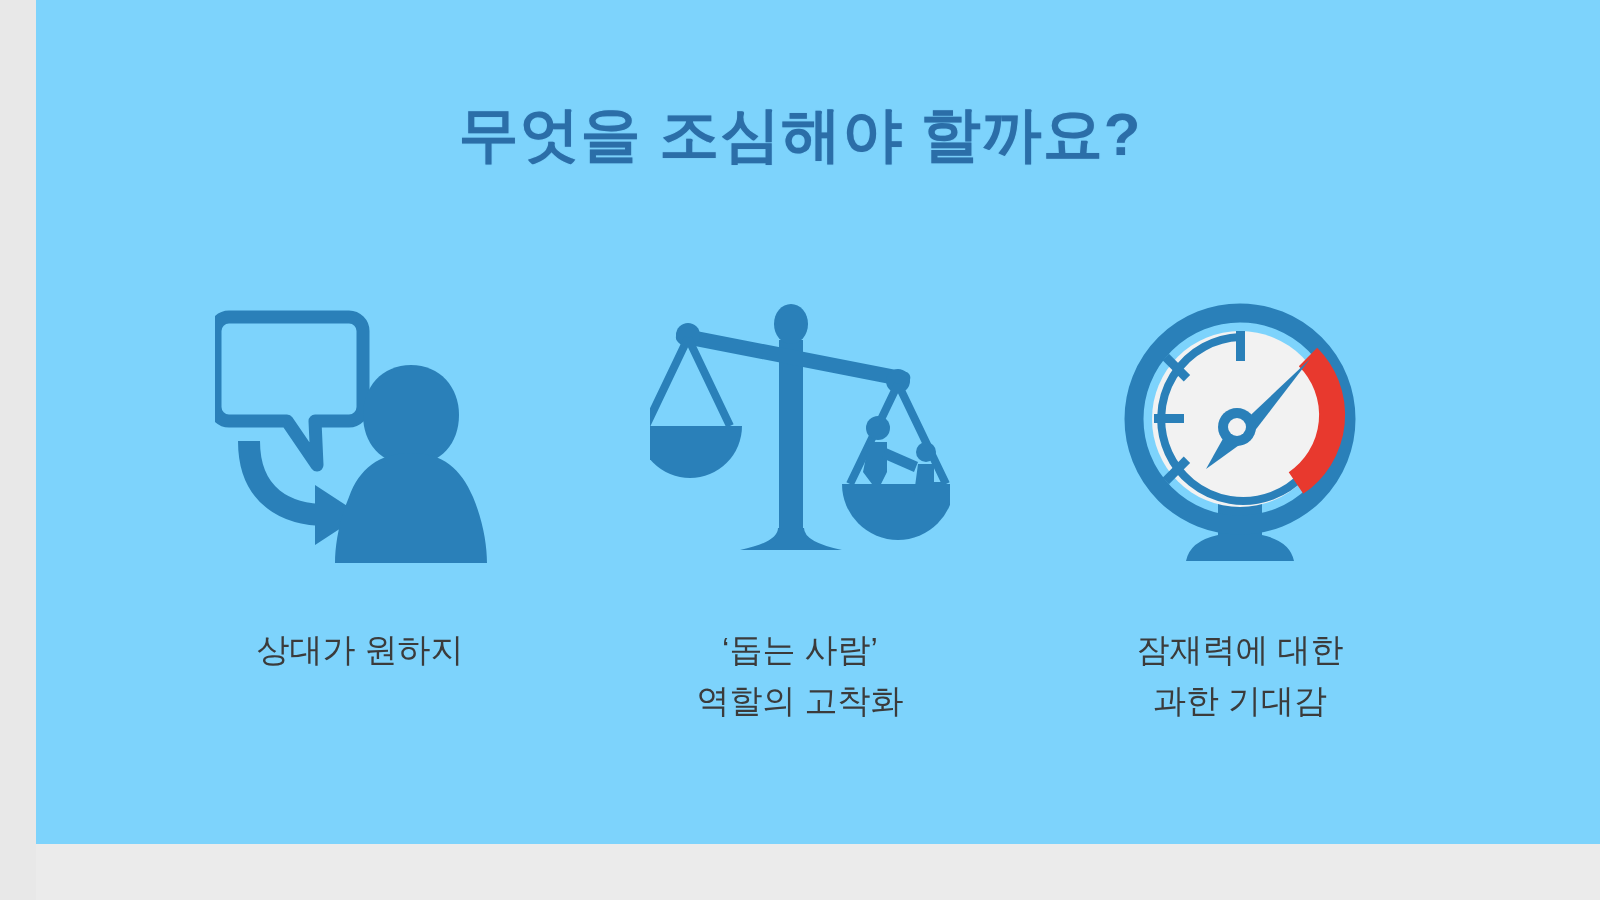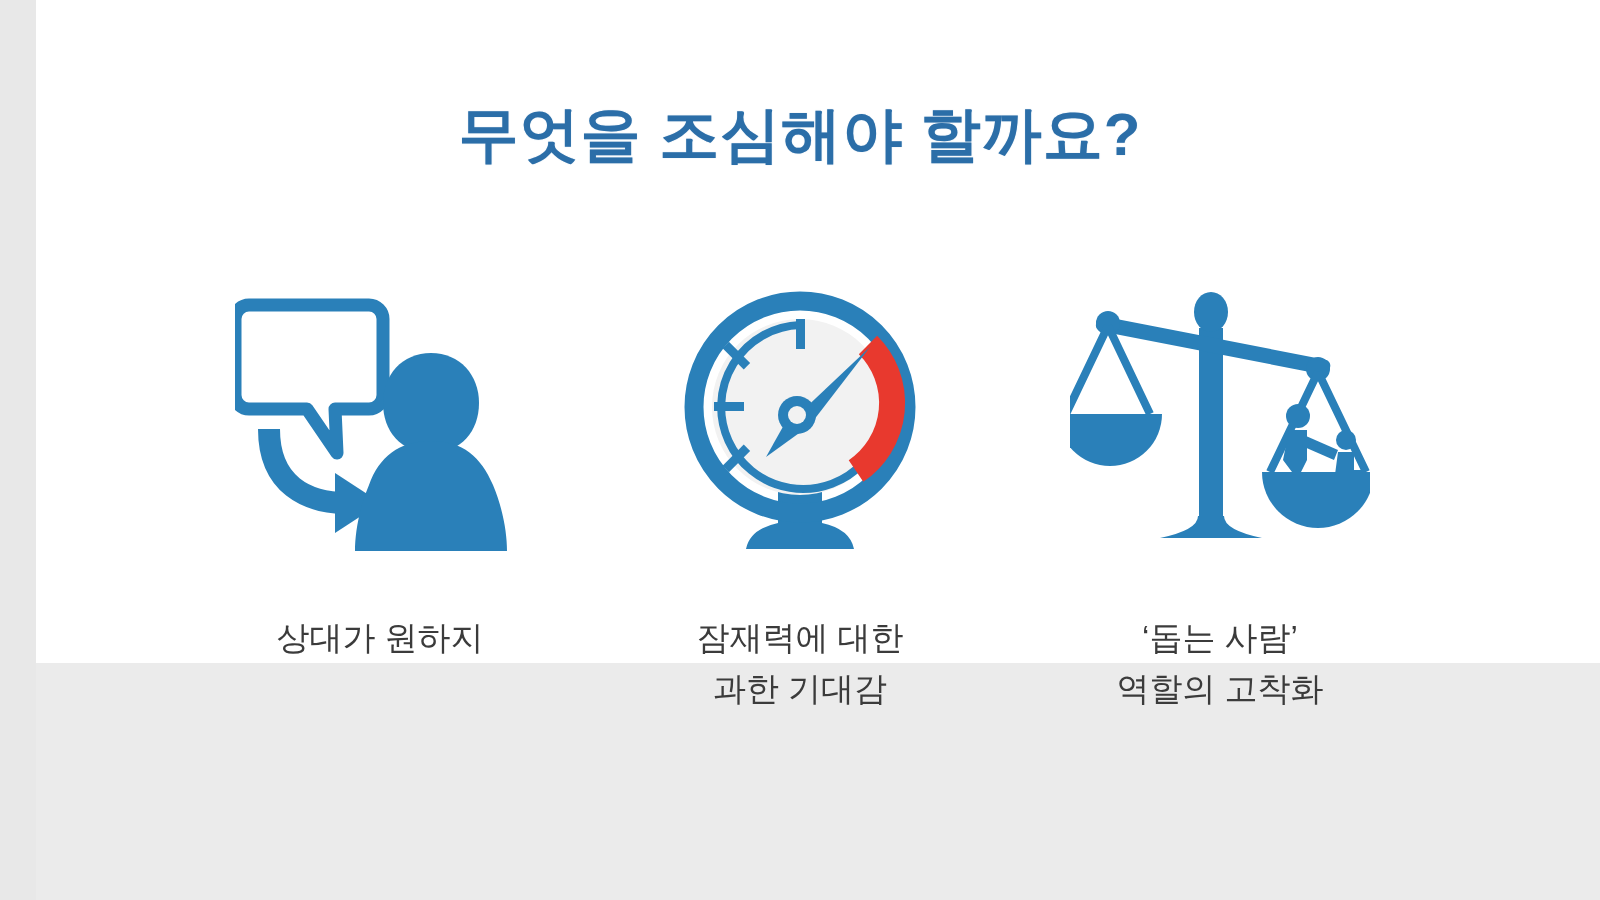--- a/index.html
+++ b/index.html
@@ -10,22 +10,22 @@
   body {
     width: 1600px;
     height: 900px;
     overflow: hidden;
     background: #ebebeb;
     font-family: "Liberation Sans", "DejaVu Sans", sans-serif;
   }
   #slide {
     position: relative;
     width: 1600px;
-    height: 663px;
-    background: #ffffff;
+    height: 844px;
+    background: #7dd3fc;
   }
   
   .edge-seam-left {
     position: absolute;
     left: 0;
     top: 0;
     width: 36px;
     height: 900px;
     background: #e8e8e8;
   }
@@ -38,27 +38,27 @@
     font-size: 60px;
     font-weight: bold;
     letter-spacing: 1px;
     color: #2b6ea8;
     text-shadow: 0 0 1px rgba(43,110,168,0.35);
     white-space: nowrap;
   }
   .cards {
     position: absolute;
     left: 150px;
-    top: 274px;
+    top: 286px;
     width: 1300px;
     height: 460px;
     display: flex;
     flex-direction: row;
     align-items: flex-start;
-    justify-content: center;
+    justify-content: space-between;
   }
   .card {
     width: 420px;
     display: flex;
     flex-direction: column;
     align-items: center;
   }
   .icon-wrap {
     height: 300px;
     display: flex;
@@ -103,51 +103,20 @@
           <path d="M196 152 C228 152 246 168 258 196 C268 220 272 244 272 262 h-152 c0 -18 4 -42 14 -66 C144 168 164 152 196 152 Z" fill="#2a80b9"></path>
         </svg>
       </div>
       <div class="caption">
         <span class="line">상대가 원하지</span>
       </div>
     </div>
 
     <div class="card">
       <div class="icon-wrap">
-        <svg width="260" height="270" viewBox="0 0 260 270">
-
-          <path d="M108 196 h44 v38 q28 6 32 26 h-108 q4 -20 32 -26 z" fill="#2a80b9"></path>
-
-          <circle cx="130" cy="118" r="106" fill="none" stroke="#2a80b9" stroke-width="19"></circle>
-
-          <circle cx="130" cy="118" r="88" fill="#f2f2f2"></circle>
-
-          <path d="M130 36 A82 82 0 1 0 193 174" fill="none" stroke="#2a80b9" stroke-width="8" stroke-linecap="butt"></path>
-
-          <rect x="126" y="30" width="9" height="30" fill="#2a80b9"></rect>
-          <rect x="44" y="113" width="30" height="9" fill="#2a80b9"></rect>
-          <rect x="62" y="52" width="9" height="30" fill="#2a80b9" transform="rotate(-45 66 67)"></rect>
-          <rect x="62" y="154" width="9" height="30" fill="#2a80b9" transform="rotate(45 66 169)"></rect>
-
-          <path d="M198 56 A82 82 0 0 1 186 182" fill="none" stroke="#e8392e" stroke-width="26" stroke-linecap="butt"></path>
-
-          <path d="M128 126 L200 58 L140 136 Z" fill="#2a80b9"></path>
-          <path d="M124 118 L96 168 L132 142 Z" fill="#2a80b9"></path>
-          <circle cx="127" cy="126" r="19" fill="#2a80b9"></circle>
-          <circle cx="127" cy="126" r="9" fill="#f2f2f2"></circle>
-        </svg>
-      </div>
-      <div class="caption">
-        <span class="line">잠재력에 대한</span>
-        <span class="line">과한 기대감</span>
-      </div>
-    </div>
-
-    <div class="card">
-      <div class="icon-wrap">
         <svg width="300" height="280" viewBox="0 0 300 280">
 
           <path d="M128 232 h26 q0 14 38 22 h-102 q38 -8 38 -22 z" fill="#2a80b9"></path>
 
           <rect x="129" y="44" width="24" height="194" fill="#2a80b9"></rect>
 
           <ellipse cx="141" cy="28" rx="17" ry="20" fill="#2a80b9"></ellipse>
 
           <rect x="24" y="54" width="238" height="15" rx="6" fill="#2a80b9" transform="rotate(11 143 62)"></rect>
 
@@ -170,14 +139,45 @@
           <circle cx="276" cy="156" r="10" fill="#2a80b9"></circle>
           <path d="M268 168 h16 v18 h10 v12 h-30 z" fill="#2a80b9"></path>
         </svg>
       </div>
       <div class="caption">
         <span class="line">‘돕는 사람’</span>
         <span class="line">역할의 고착화</span>
       </div>
     </div>
 
+    <div class="card">
+      <div class="icon-wrap">
+        <svg width="260" height="270" viewBox="0 0 260 270">
+
+          <path d="M108 196 h44 v38 q28 6 32 26 h-108 q4 -20 32 -26 z" fill="#2a80b9"></path>
+
+          <circle cx="130" cy="118" r="106" fill="none" stroke="#2a80b9" stroke-width="19"></circle>
+
+          <circle cx="130" cy="118" r="88" fill="#f2f2f2"></circle>
+
+          <path d="M130 36 A82 82 0 1 0 193 174" fill="none" stroke="#2a80b9" stroke-width="8" stroke-linecap="butt"></path>
+
+          <rect x="126" y="30" width="9" height="30" fill="#2a80b9"></rect>
+          <rect x="44" y="113" width="30" height="9" fill="#2a80b9"></rect>
+          <rect x="62" y="52" width="9" height="30" fill="#2a80b9" transform="rotate(-45 66 67)"></rect>
+          <rect x="62" y="154" width="9" height="30" fill="#2a80b9" transform="rotate(45 66 169)"></rect>
+
+          <path d="M198 56 A82 82 0 0 1 186 182" fill="none" stroke="#e8392e" stroke-width="26" stroke-linecap="butt"></path>
+
+          <path d="M128 126 L200 58 L140 136 Z" fill="#2a80b9"></path>
+          <path d="M124 118 L96 168 L132 142 Z" fill="#2a80b9"></path>
+          <circle cx="127" cy="126" r="19" fill="#2a80b9"></circle>
+          <circle cx="127" cy="126" r="9" fill="#f2f2f2"></circle>
+        </svg>
+      </div>
+      <div class="caption">
+        <span class="line">잠재력에 대한</span>
+        <span class="line">과한 기대감</span>
+      </div>
+    </div>
+
   </div>
 </div>
 
 </body></html>

